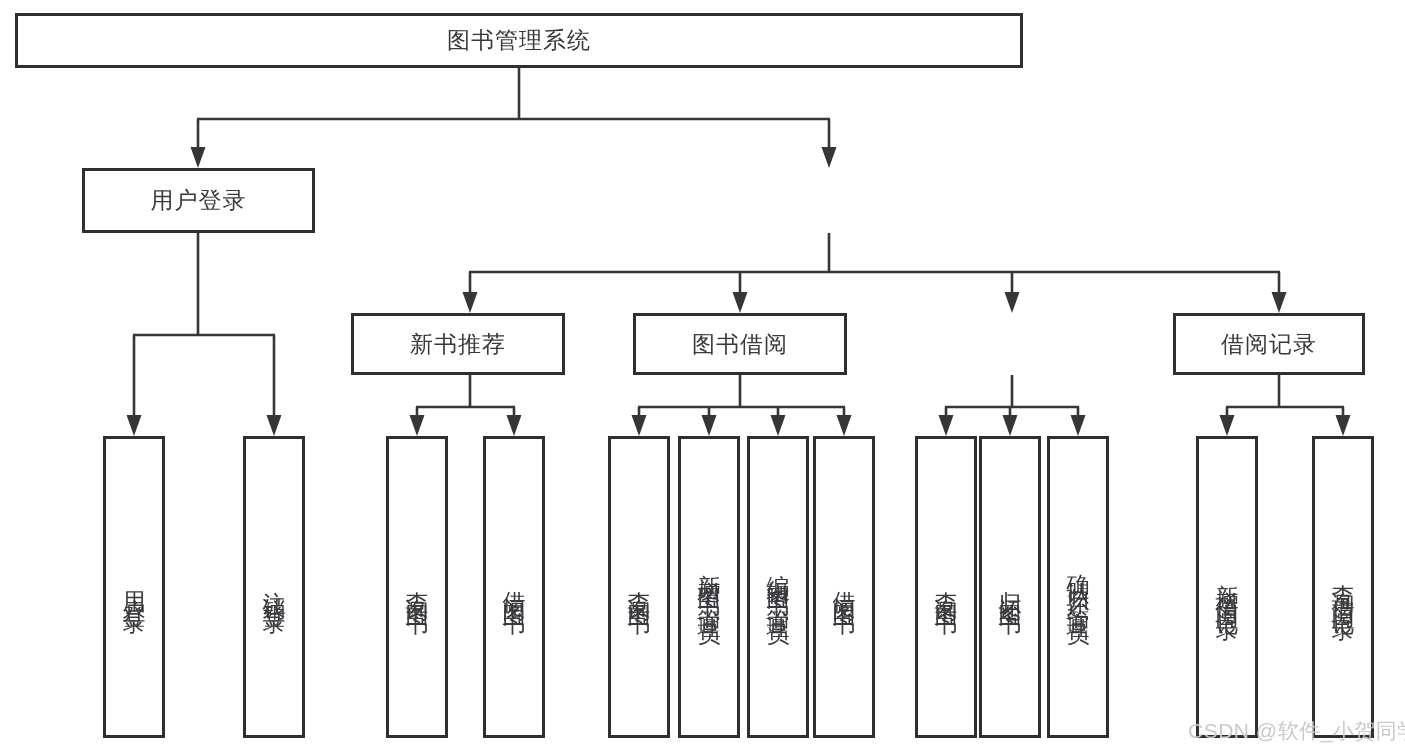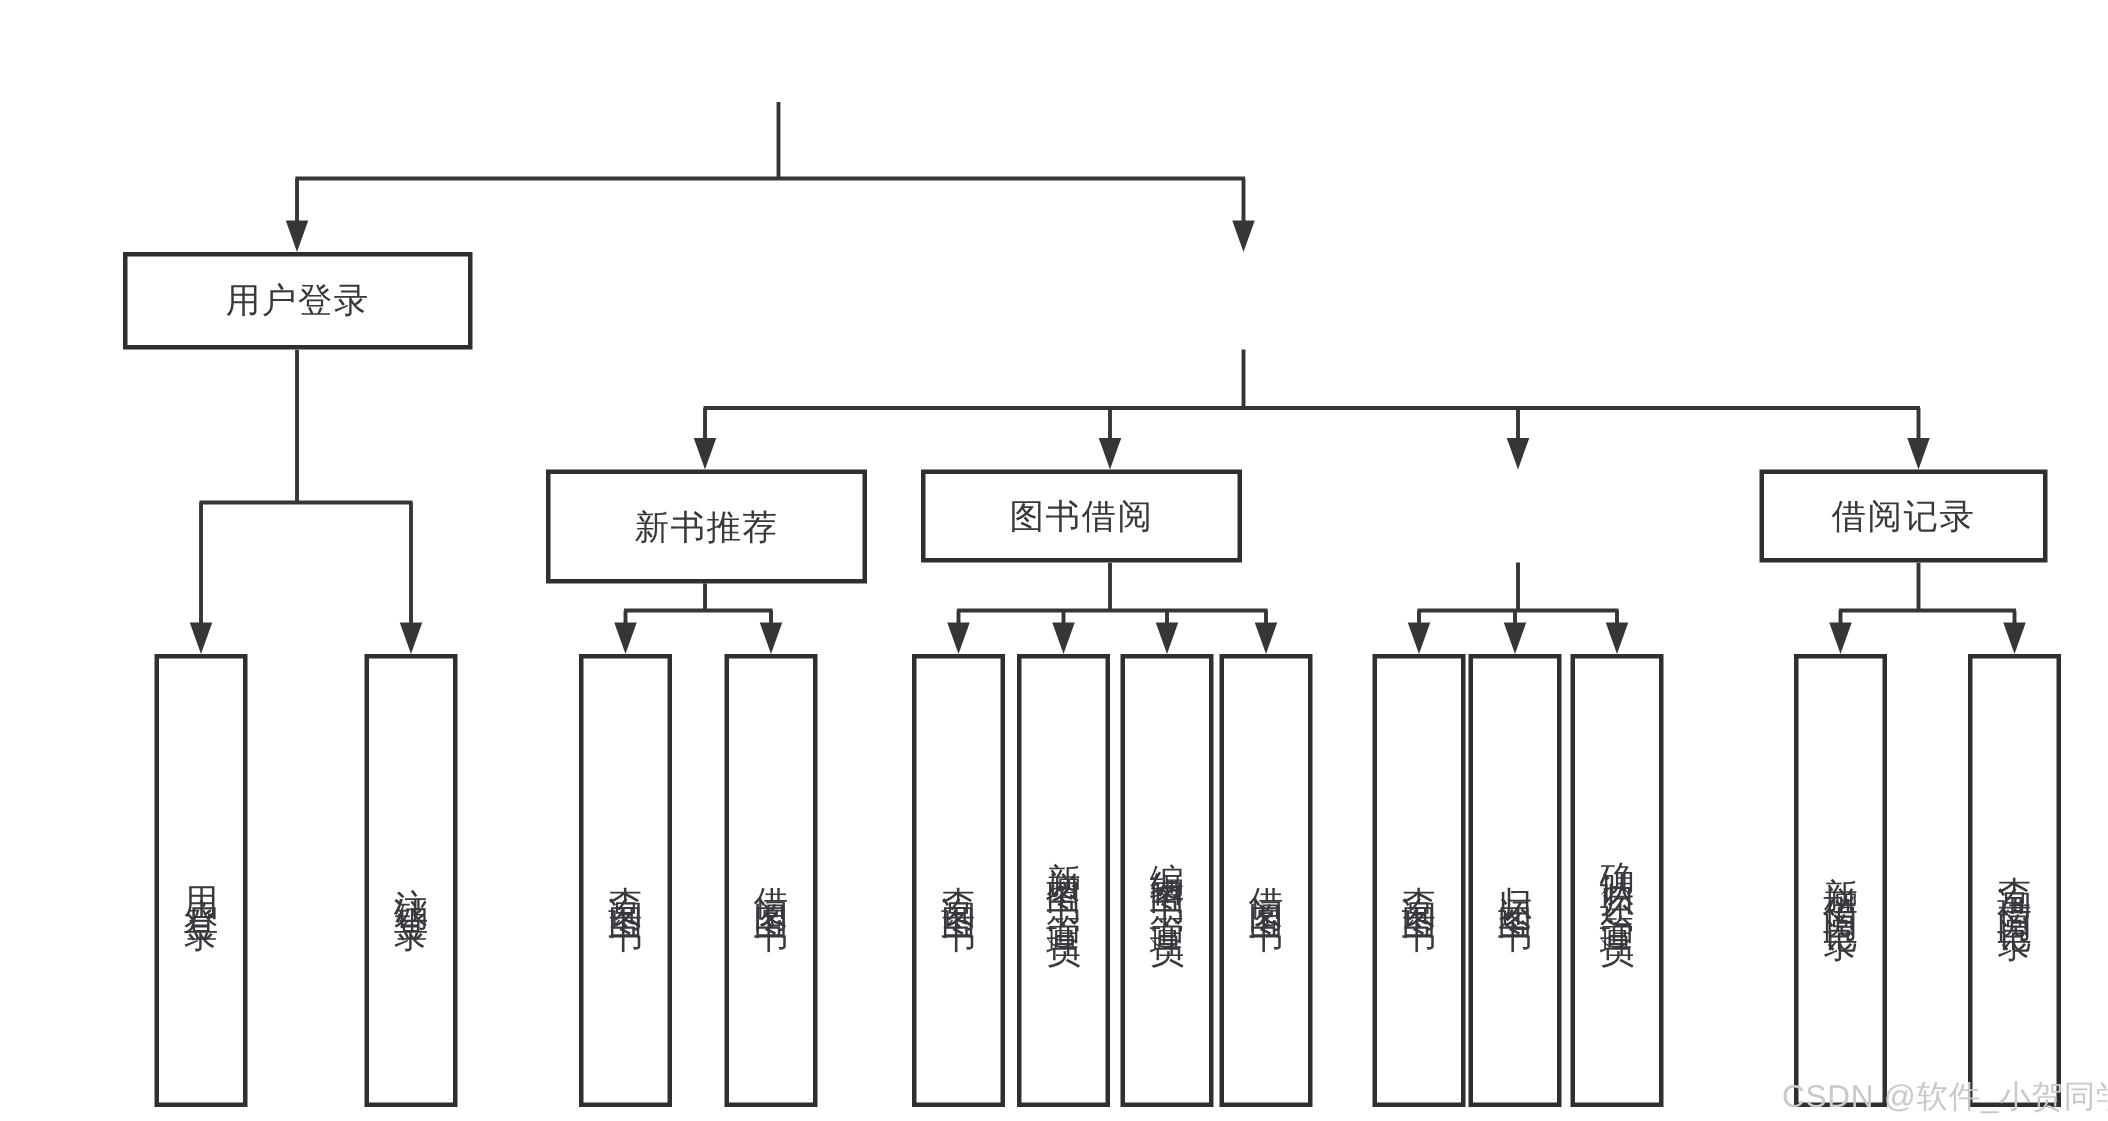--- a/index.html
+++ b/index.html
@@ -100,29 +100,32 @@
     <g>
       <line x1="1279" y1="375" x2="1279" y2="408"></line>
       <line x1="1226" y1="407" x2="1344" y2="407"></line>
       <line x1="1227" y1="407" x2="1227" y2="420"></line>
       <polygon points="1219.5,415 1234.5,415 1227,436"></polygon>
       <line x1="1343" y1="407" x2="1343" y2="420"></line>
       <polygon points="1335.5,415 1350.5,415 1343,436"></polygon>
     </g>
   </svg>
 
+  <div class="hbox" style="left:15px;top:13px;width:1008px;height:55px">
+    <span class="label">图书管理系统</span>
+  </div>
 
   <div class="hbox" style="left:82px;top:168px;width:233px;height:65px">
     <span class="label">用户登录</span>
   </div>
 
-  <div class="hbox" style="left:364px;top:313px;width:214px;height:76px">
+  <div class="hbox" style="left:351px;top:313px;width:214px;height:62px">
     <span class="label">新书推荐</span>
   </div>
-  <div class="hbox" style="left:614px;top:313px;width:214px;height:62px">
+  <div class="hbox" style="left:633px;top:313px;width:214px;height:62px">
     <span class="label">图书借阅</span>
   </div>
   <div class="hbox" style="left:1173px;top:313px;width:192px;height:62px">
     <span class="label">借阅记录</span>
   </div>
 
   <div class="vbox" style="left:103px">
     <span class="vlabel">用户登录</span>
   </div>
   <div class="vbox" style="left:243px">

